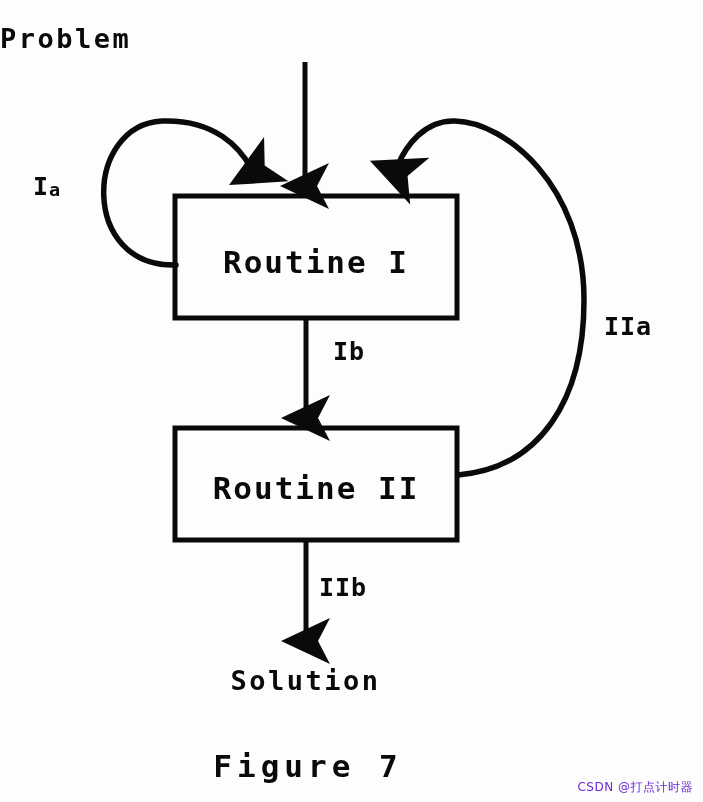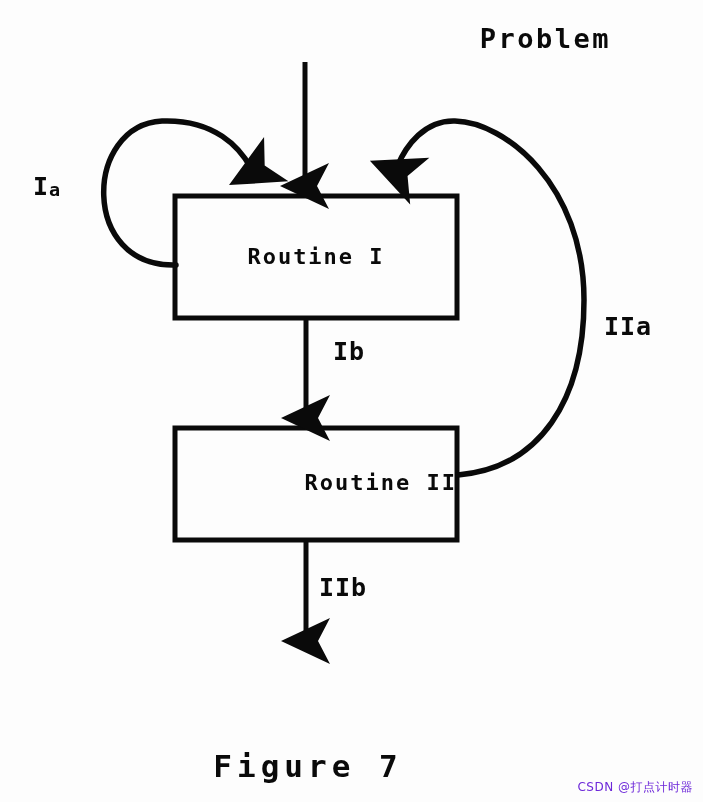--- a/index.html
+++ b/index.html
@@ -25,21 +25,21 @@
   .lbl {
     position: absolute;
     color: #0a0a0a;
     font-family: "DejaVu Sans Mono", monospace;
     font-weight: bold;
     white-space: nowrap;
     user-select: none;
     text-align: center;
   }
   .node-label {
-    font-size: 22px;
+    font-size: 31px;
     letter-spacing: 2px;
   }
   .terminal-label {
     font-size: 27px;
     letter-spacing: 2.5px;
   }
   .edge-label {
     font-size: 25px;
     letter-spacing: 1px;
   }
@@ -84,32 +84,33 @@
 
     <path d="M 176,265 C 80,268 84,125 162,121 C 215,119 240,148 251,168" fill="none" stroke="#0a0a0a" stroke-width="5.5" stroke-linecap="round" marker-end="url(#ah)"></path>
 
     <line x1="306" y1="320" x2="306" y2="414" stroke="#0a0a0a" stroke-width="5" marker-end="url(#ah)"></line>
 
     <path d="M 458,475 C 540,468 584,400 584,300 C 584,185 505,122 455,121 C 425,120 406,145 397,167" fill="none" stroke="#0a0a0a" stroke-width="5.5" stroke-linecap="round" marker-end="url(#ah)"></path>
 
     <line x1="306" y1="542" x2="306" y2="637" stroke="#0a0a0a" stroke-width="5" marker-end="url(#ah)"></line>
   </svg>
 
-  <div class="lbl terminal-label" style="left:0; top:23px; width:611px; text-align:right;">Problem</div>
+  <div class="lbl terminal-label" style="left:0; top:23px; width:611px; text-align:left;">Problem</div>
 
   <div class="lbl node-label" style="left:175px; top:244px; width:282px; text-align:center;">Routine I</div>
 
-  <div class="lbl node-label" style="left:175px; top:470px; width:282px; text-align:right;">Routine II</div>
+  <div class="lbl node-label" style="left:175px; top:470px; width:282px; text-align:center;">Routine II</div>
 
   <div class="lbl edge-label" style="left:33px; top:172px;"><span>I</span><span class="sub">a</span></div>
 
   <div class="lbl edge-label" style="left:333px; top:337px;"><span>I</span><span>b</span></div>
 
   <div class="lbl edge-label" style="left:604px; top:312px;"><span>II</span><span>a</span></div>
 
   <div class="lbl edge-label" style="left:319px; top:573px;"><span>II</span><span>b</span></div>
 
+  <div class="lbl terminal-label" style="left:0; top:665px; width:611px; text-align:center;">Solution</div>
 
   <div class="lbl figure-caption" style="left:0; top:748px; width:616px; text-align:center;">Figure 7</div>
 
   <div class="watermark">CSDN @打点计时器</div>
 
 </div>
 
 </body></html>

